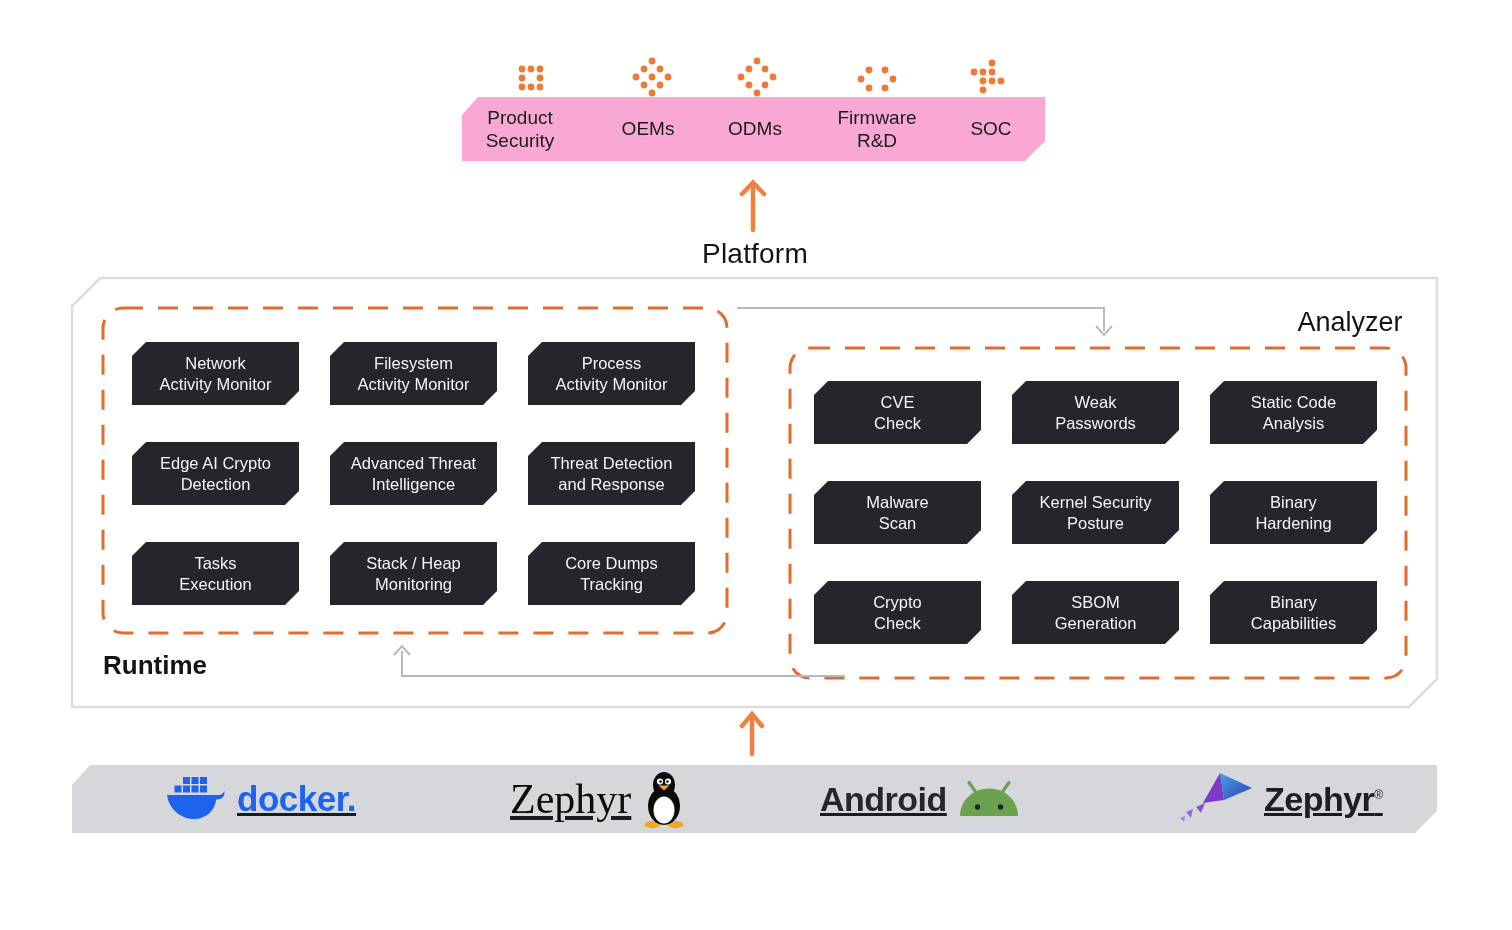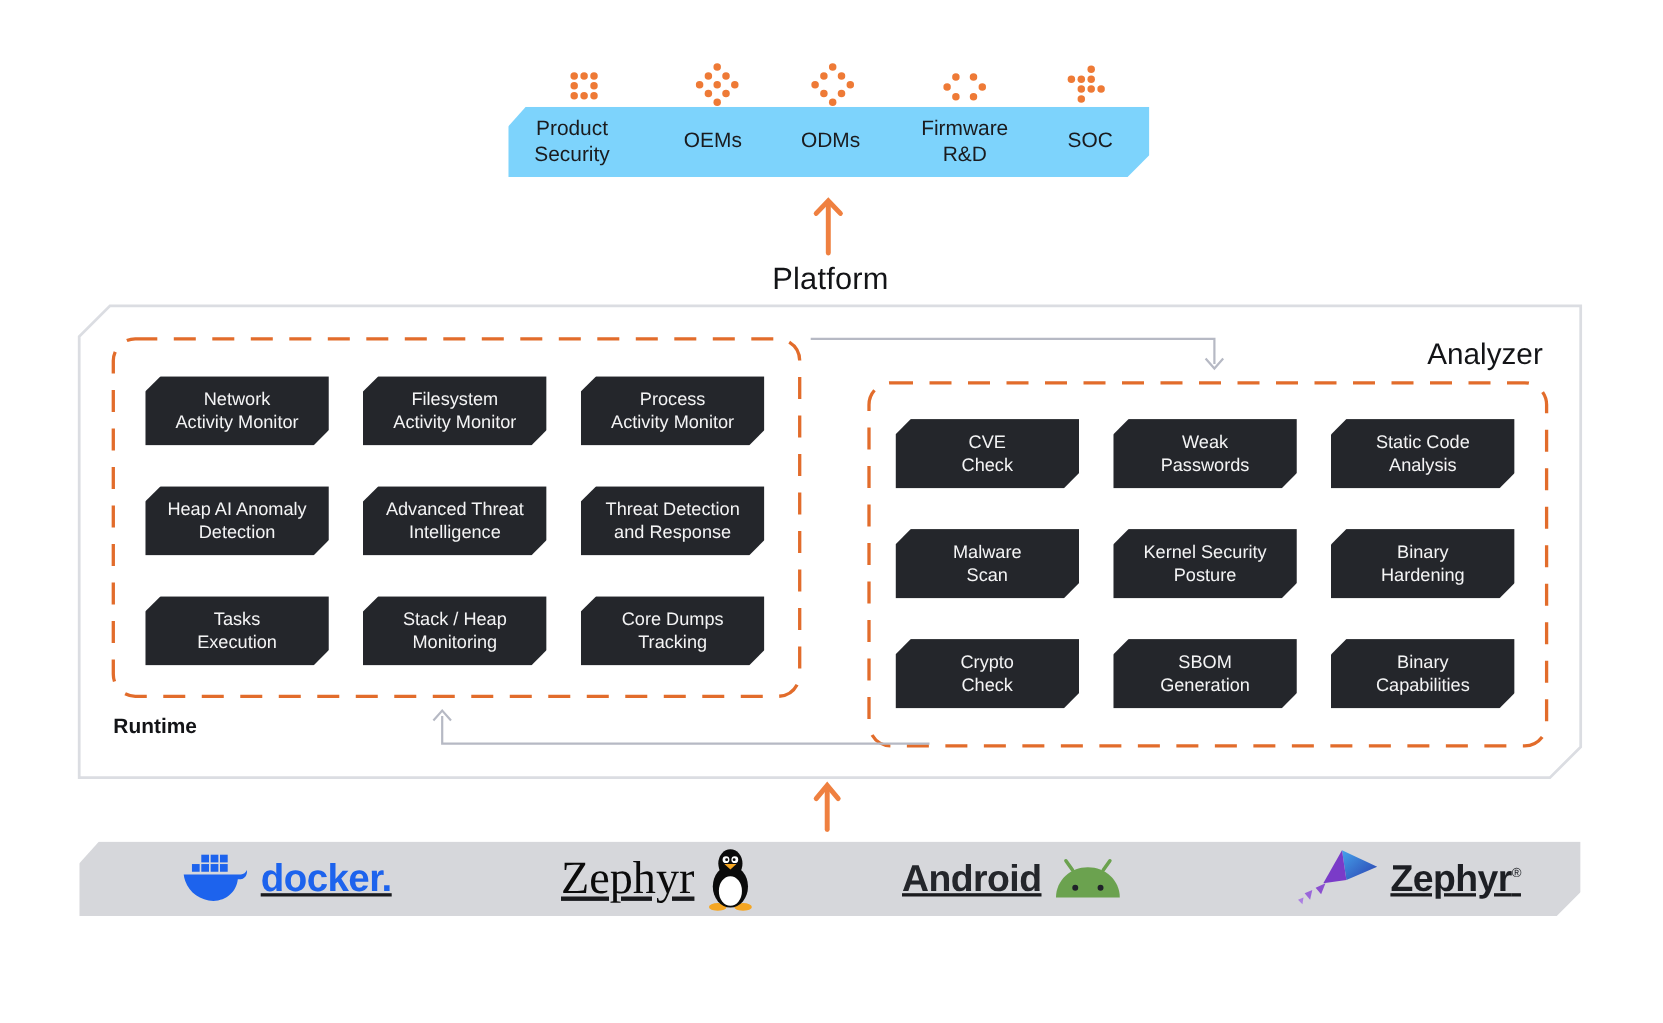--- a/index.html
+++ b/index.html
@@ -8,21 +8,21 @@
     width:1512px; height:930px; position:relative; overflow:hidden;
     font-family:"Liberation Sans","DejaVu Sans",sans-serif; color:#1a1b1e;
   }
 
   
   #diagram-svg { position:absolute; left:0; top:0; width:1512px; height:930px; }
 
   
   #platform-bar {
     position:absolute; left:462px; top:97px; width:583px; height:64px;
-    background:#7dd3fc;
+    background:#f9a8d4;
     clip-path:polygon(16px 0, 100% 0, 100% calc(100% - 20px), calc(100% - 20px) 100%, 0 100%, 0 18px);
   }
   .bar-cell {
     position:absolute; top:0; bottom:0; width:112px;
     display:flex; align-items:center; justify-content:center;
     text-align:center; font-size:19px; line-height:1.22; color:#1a1b1e;
   }
   .dot-icon { position:absolute; }
 
   
@@ -35,21 +35,21 @@
   #analyzer-grid { left:814px; top:381px; }
   .module {
     background:#24262b; color:#f4f4f5;
     display:flex; align-items:center; justify-content:center;
     text-align:center; font-size:16.5px; line-height:1.24; white-space:pre-line;
     clip-path:polygon(14px 0, 100% 0, 100% calc(100% - 14px), calc(100% - 14px) 100%, 0 100%, 0 14px);
   }
 
   #platform-label { position:absolute; left:655px; top:238px; width:200px; text-align:center;
     font-size:28px; font-weight:500; color:#131417; letter-spacing:.2px; }
-  #runtime-label  { position:absolute; left:103px; top:650px; font-size:19px; font-weight:700; color:#131417; }
+  #runtime-label  { position:absolute; left:103px; top:650px; font-size:26px; font-weight:700; color:#131417; }
   #analyzer-label { position:absolute; left:1292px; top:307px; width:116px; text-align:center;
     font-size:27px; font-weight:500; color:#131417; }
 
   
   #os-bar {
     position:absolute; left:72px; top:765px; width:1365px; height:68px;
     background:#d6d7db;
     clip-path:polygon(18px 0, 100% 0, 100% calc(100% - 22px), calc(100% - 22px) 100%, 0 100%, 0 20px);
   }
   .logo { position:absolute; top:0; height:68px; display:flex; align-items:center; gap:10px;text-decoration:underline; }
@@ -153,21 +153,21 @@
 <div id="runtime-label">Runtime</div>
 <div id="analyzer-label">Analyzer</div>
 
 <div id="runtime-grid" class="module-grid">
   <div class="module">Network
 Activity Monitor</div>
   <div class="module">Filesystem
 Activity Monitor</div>
   <div class="module">Process
 Activity Monitor</div>
-  <div class="module">Heap AI Anomaly
+  <div class="module">Edge AI Crypto
 Detection</div>
   <div class="module">Advanced Threat
 Intelligence</div>
   <div class="module">Threat Detection
 and Response</div>
   <div class="module">Tasks
 Execution</div>
   <div class="module">Stack / Heap
 Monitoring</div>
   <div class="module">Core Dumps

